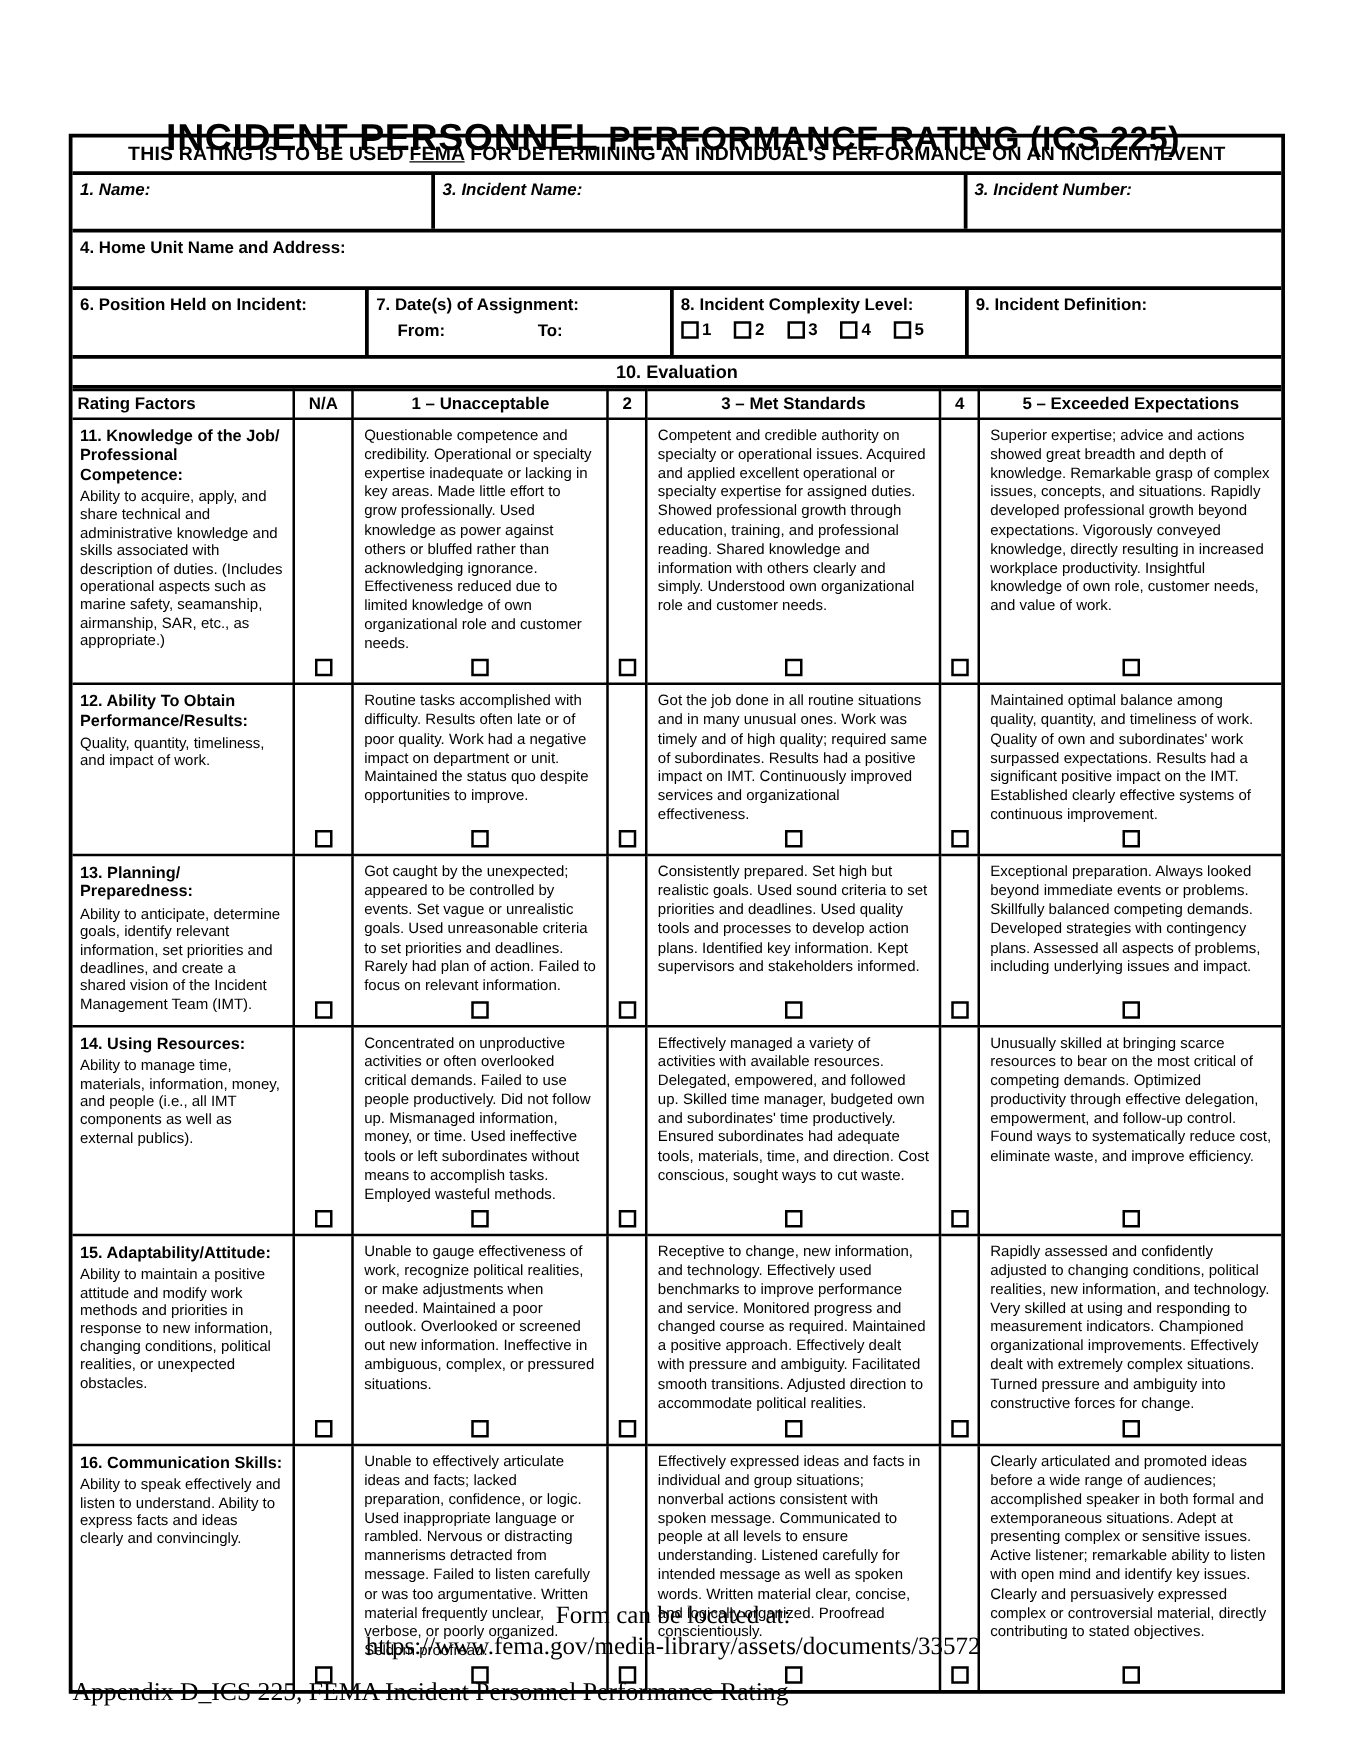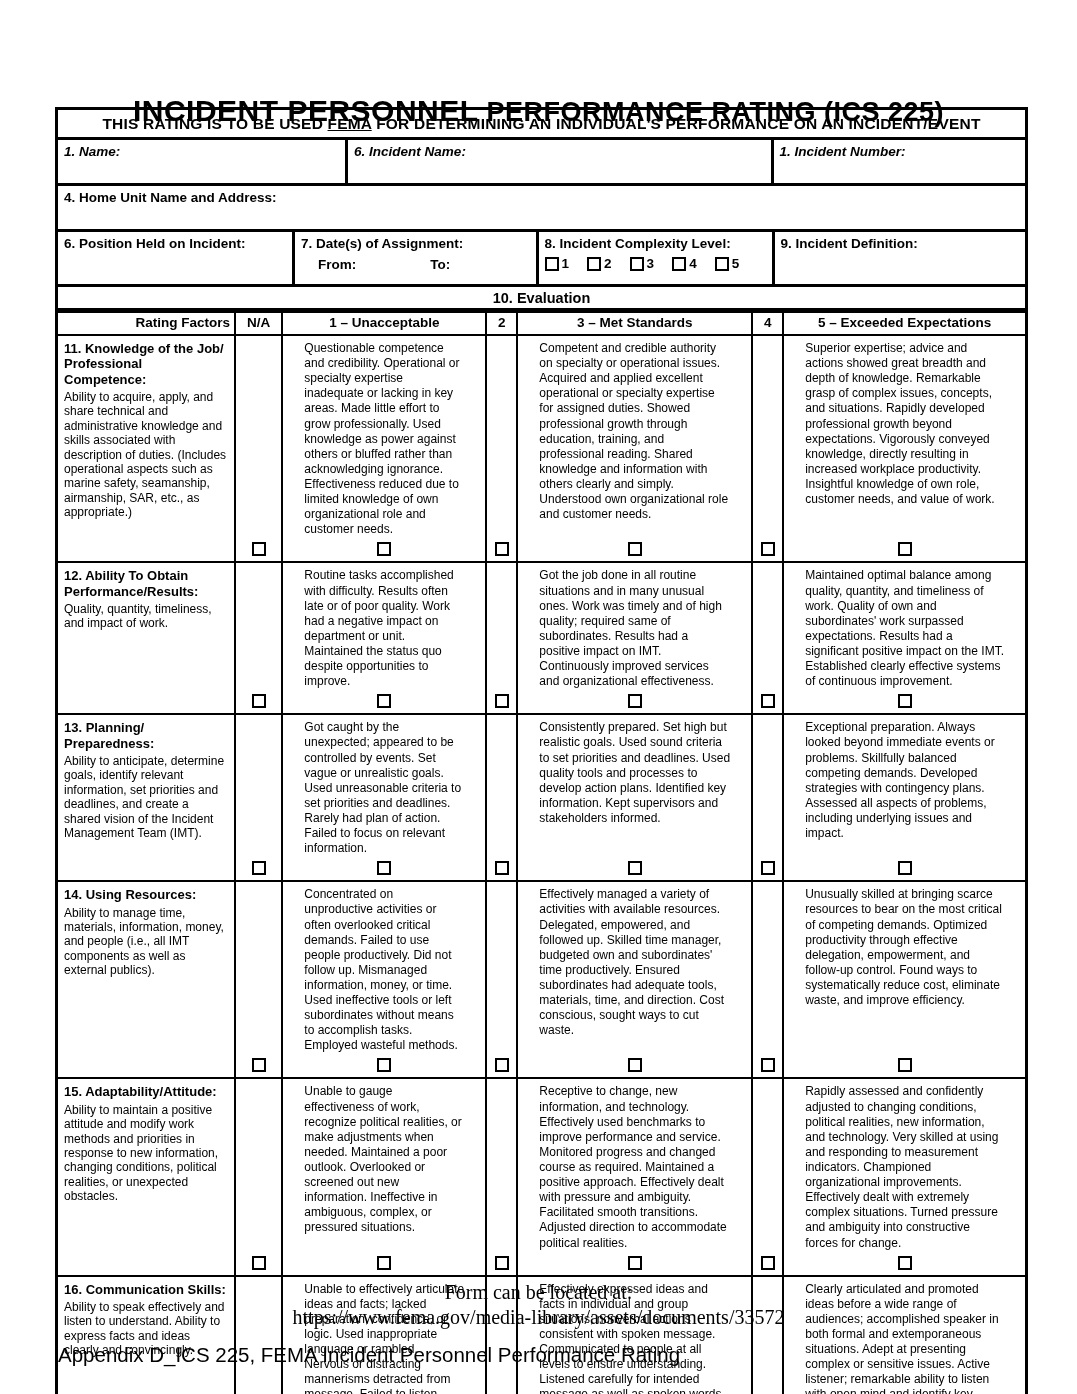--- a/index.html
+++ b/index.html
@@ -80,38 +80,38 @@
   table.eval { width: 100%; border-collapse: collapse; table-layout: fixed; }
   table.eval th, table.eval td {
     border: 2px solid #000;
     vertical-align: top;
   }
   table.eval tr > *:first-child { border-left: none; }
   table.eval tr > *:last-child { border-right: none; }
   table.eval tr:last-child > * { border-bottom: none; }
 
   th.h { font-size: 13.5px; font-weight: bold; padding: 2px 4px; height: 23px; }
-  th.h-factors { text-align: right; }
+  th.h-factors { text-align: left; }
   th.h-mid { text-align: center; }
 
   td.factor { padding: 5px 6px; }
   .ftitle { font-weight: bold; font-size: 13px; line-height: 1.18; margin-bottom: 3px; }
   .fdesc { font-size: 12px; line-height: 1.2; }
 
-  td.desc { position: relative; padding: 5px 21px 24px; }
+  td.desc { position: relative; padding: 5px 8px 24px; }
   td.desc .txt { font-size: 12px; line-height: 1.26; }
   td.cbcol { position: relative; }
   .cb-bottom { position: absolute; bottom: 5px; left: 50%; transform: translateX(-50%); }
 
   .footer-center { text-align: center; font-family: "Liberation Serif", serif; font-size: 20px; }
   .footer1 { position: absolute; top: 1281px; left: 0; width: 100%; }
   .footer2 { position: absolute; top: 1306px; left: 0; width: 100%; }
   .appendix {
     position: absolute; top: 1343px; left: 58px;
-    font-family: Liberation Sans, sans-serif; font-size: 20.5px;
+    font-family: Liberation Serif, serif; font-size: 20.5px;
   }
 </style>
 </head>
 <body>
 
 <div class="page">
 
   <div class="title">
     <span class="t1">INCIDENT PERSONNEL</span><span class="t2"> PERFORMANCE RATING (ICS 225)</span>
   </div>
@@ -120,24 +120,24 @@
 
     <div class="banner">
       <span>THIS RATING IS TO BE USED </span><span class="u">FEMA</span><span> FOR DETERMINING AN INDIVIDUAL'S PERFORMANCE ON AN INCIDENT/EVENT</span>
     </div>
 
     <div class="frow r123">
       <div class="fcell w-name">
         <span>1. Name:</span>
       </div>
       <div class="fcell w-incname">
-        <span>6. Incident Name:</span>
+        <span>3. Incident Name:</span>
       </div>
       <div class="fcell w-incnum">
-        <span>1. Incident Number:</span>
+        <span>3. Incident Number:</span>
       </div>
     </div>
 
     <div class="frow r45">
       <div class="fcell w-half">
         <span>4. Home Unit Name and Address:</span>
       </div>
     </div>
 
     <div class="frow r69">

